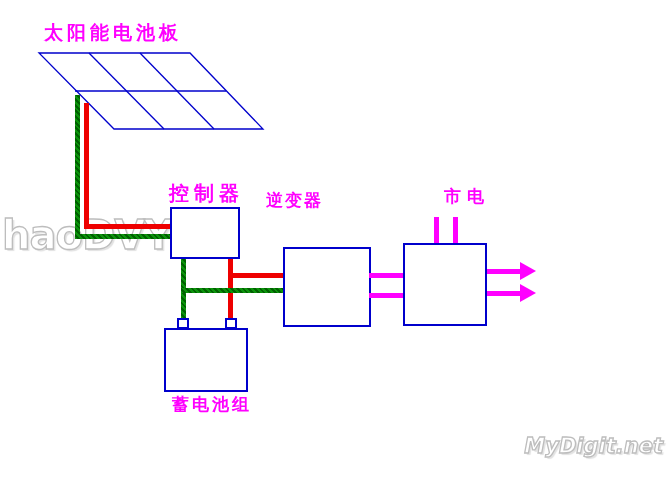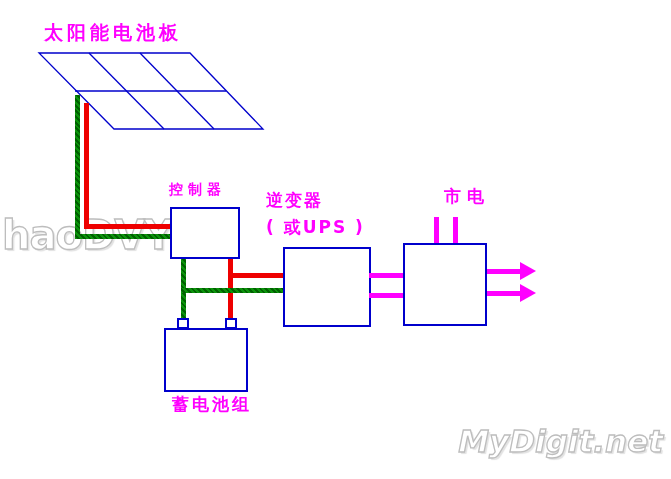--- a/index.html
+++ b/index.html
@@ -22,38 +22,38 @@
     background-image:repeating-linear-gradient(45deg,rgba(20,170,20,.55) 0 2px,rgba(0,70,0,.45) 2px 4px);
   }
   .wire.magenta{background:var(--ac-color,#ff00ff);}
   .arrow-head{
     position:absolute;width:0;height:0;
     border-top:9px solid transparent;border-bottom:9px solid transparent;
     border-left:16px solid var(--ac-color,#ff00ff);
   }
   
   .lbl-solar{left:44px;top:22px;font-size:19px;letter-spacing:4px;}
-  .lbl-controller{left:169px;top:182px;font-size:14px;letter-spacing:5px;}
+  .lbl-controller{left:169px;top:182px;font-size:20px;letter-spacing:5px;}
   .lbl-inverter{left:266px;top:187px;width:116px;text-align:left;font-size:17px;letter-spacing:2px;line-height:27px;}
   .lbl-mains{left:425px;top:187px;width:84px;text-align:center;font-size:17px;letter-spacing:6px;}
   .lbl-output{left:541px;top:273px;font-size:17px;letter-spacing:1px;}
   .lbl-contactor{left:383px;top:328px;width:120px;text-align:center;font-size:19px;letter-spacing:3px;line-height:25px;}
   .lbl-battery{left:160px;top:395px;width:92px;text-align:right;font-size:17px;letter-spacing:3px;}
   
   .wm{
     position:absolute;color:#ffffff;
     -webkit-text-stroke:1.3px #bdbdbd;
     text-shadow:2px 2px 1px #e2e2e2;
     white-space:nowrap;z-index:1;
   }
   .wm-haodvy{left:2px;top:212px;font-size:40px;font-weight:bold;letter-spacing:-1px;}
   .wm-haodvy .suffix{font-size:16px;font-weight:bold;vertical-align:-2px;letter-spacing:0;}
   .wm-mydigit{right:8px;bottom:22px;text-align:center;line-height:1.0;}
   .wm-mydigit .cn{display:block;font-size:37px;font-weight:bold;letter-spacing:3px;}
-  .wm-mydigit .en{display:block;font-size:31px;font-style:italic;font-weight:bold;text-align:center;}
+  .wm-mydigit .en{display:block;font-size:21px;font-style:italic;font-weight:bold;text-align:center;}
   
   .wire,.box,.arrow-head,svg.panel{z-index:2;}
   .label{z-index:3;}
   svg.panel{position:absolute;left:0;top:0;}
 </style>
 </head>
 <body>
 
 <div id="canvas">
 
@@ -100,18 +100,17 @@
 
   <div class="wire magenta" style="left:487px;top:269px;width:35px;height:5px;"></div>
   <div class="arrow-head" style="left:520px;top:262px;"></div>
   <div class="wire magenta" style="left:487px;top:291px;width:35px;height:5px;"></div>
   <div class="arrow-head" style="left:520px;top:284px;"></div>
 
   <div class="label lbl-solar">太阳能电池板</div>
   <div class="label lbl-controller">控制器</div>
   <div class="label lbl-inverter">
     <span>逆变器</span><br>
-    <span>( 或UPS )</span>
   </div>
   <div class="label lbl-mains">市电</div>
   <div class="label lbl-battery">蓄电池组</div>
 
 </div>
 
 </body></html>

